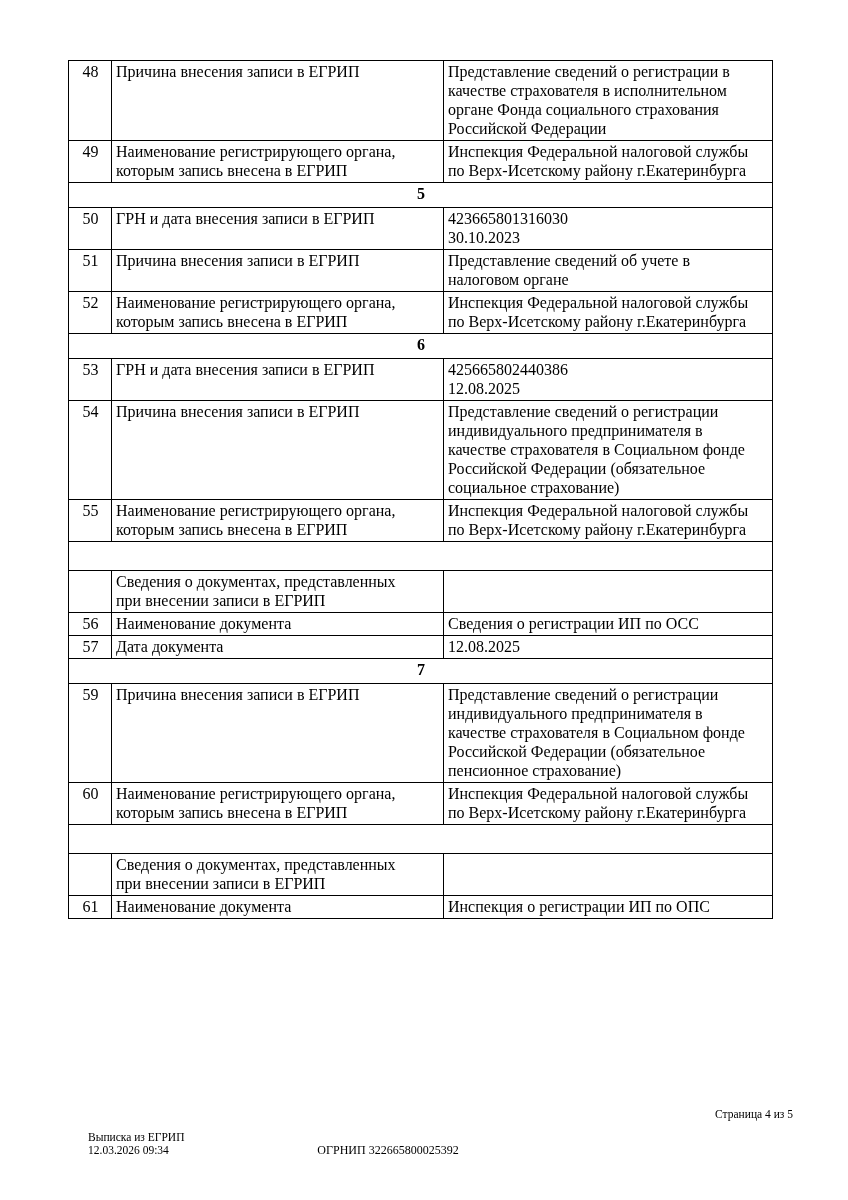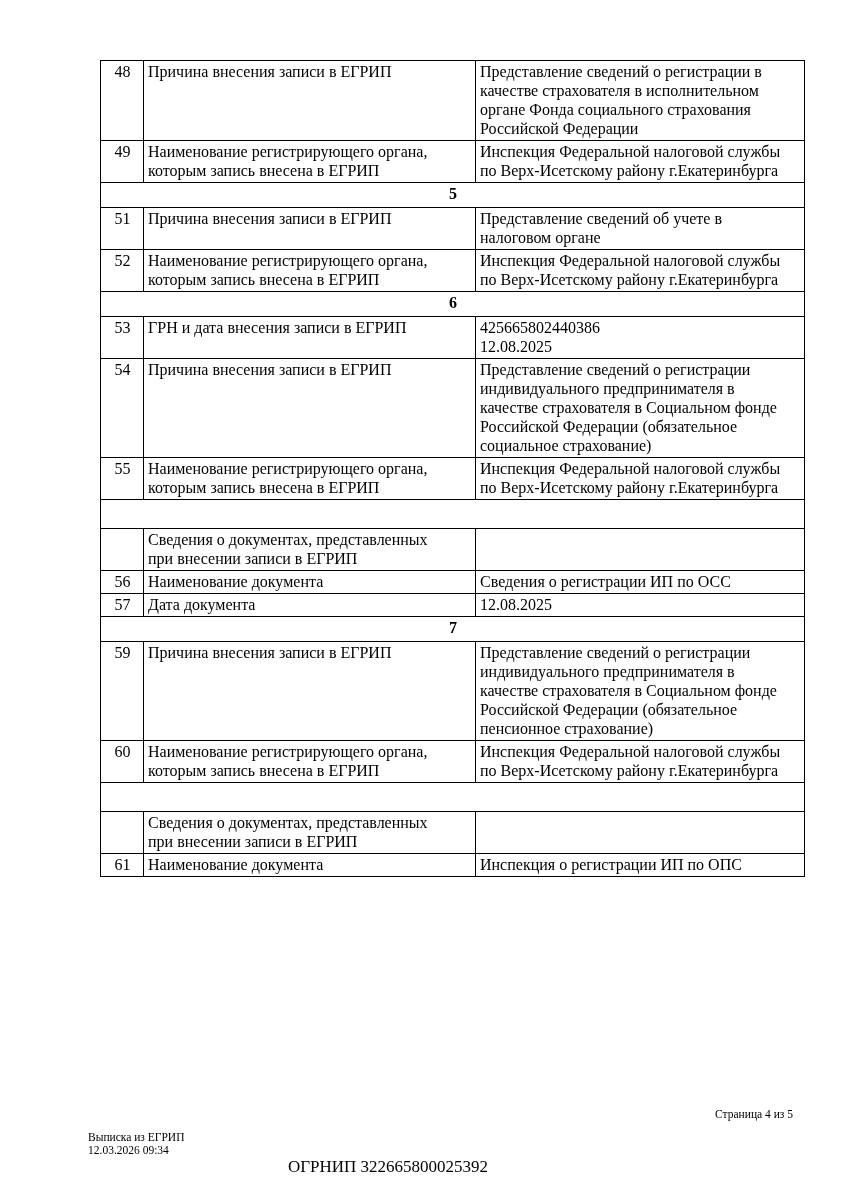--- a/index.html
+++ b/index.html
@@ -5,21 +5,21 @@
   html,body { margin:0; padding:0; }
   body {
     width:848px; height:1200px;
     background:#ffffff;
     font-family:"Liberation Serif", serif;
     color:#000;
   }
   .page { position:relative; width:848px; height:1200px; background:#fff; overflow:hidden; }
 
   table.egrip {
-    position:absolute; left:100px; top:60px;
+    position:absolute; left:68px; top:60px;
     width:704px;
     border-collapse:collapse; table-layout:fixed;
   }
   table.egrip td {
     border:1px solid #000;
     vertical-align:top;
     font-size:16px;
     line-height:19px;
     padding:1px 3px 2px 4px;
     white-space:pre-line;
@@ -30,21 +30,21 @@
   td.c-section { text-align:center; font-weight:bold; height:21px; line-height:21px; padding-top:0; padding-bottom:1px; }
   td.c-spacer { height:25px; }
   td.c-empty {}
 
   .footer-left {
     position:absolute; left:88px; top:1131px;
     font-size:11.5px; line-height:13px;
   }
   .footer-center {
     position:absolute; left:0; top:1144px; width:776px;
-    text-align:center; font-size:17px; line-height:13px;margin-top:16px;
+    text-align:center; font-size:12px; line-height:13px;
   }
   .footer-right {
     position:absolute; right:55px; top:1108px;
     font-size:11.5px; line-height:13px;
   }
 </style>
 </head>
 <body>
 
 <div class="page">
@@ -66,20 +66,26 @@
       </tr>
       <tr>
         <td class="c-num">49</td>
         <td class="c-label">Наименование регистрирующего органа,
 которым запись внесена в ЕГРИП</td>
         <td class="c-value">Инспекция Федеральной налоговой службы
 по Верх-Исетскому району г.Екатеринбурга</td>
       </tr>
       <tr>
         <td class="c-section" colspan="3">5</td>
+      </tr>
+      <tr>
+        <td class="c-num">50</td>
+        <td class="c-label">ГРН и дата внесения записи в ЕГРИП</td>
+        <td class="c-value">423665801316030
+30.10.2023</td>
       </tr>
       <tr>
         <td class="c-num">51</td>
         <td class="c-label">Причина внесения записи в ЕГРИП</td>
         <td class="c-value">Представление сведений об учете в
 налоговом органе</td>
       </tr>
       <tr>
         <td class="c-num">52</td>
         <td class="c-label">Наименование регистрирующего органа,

